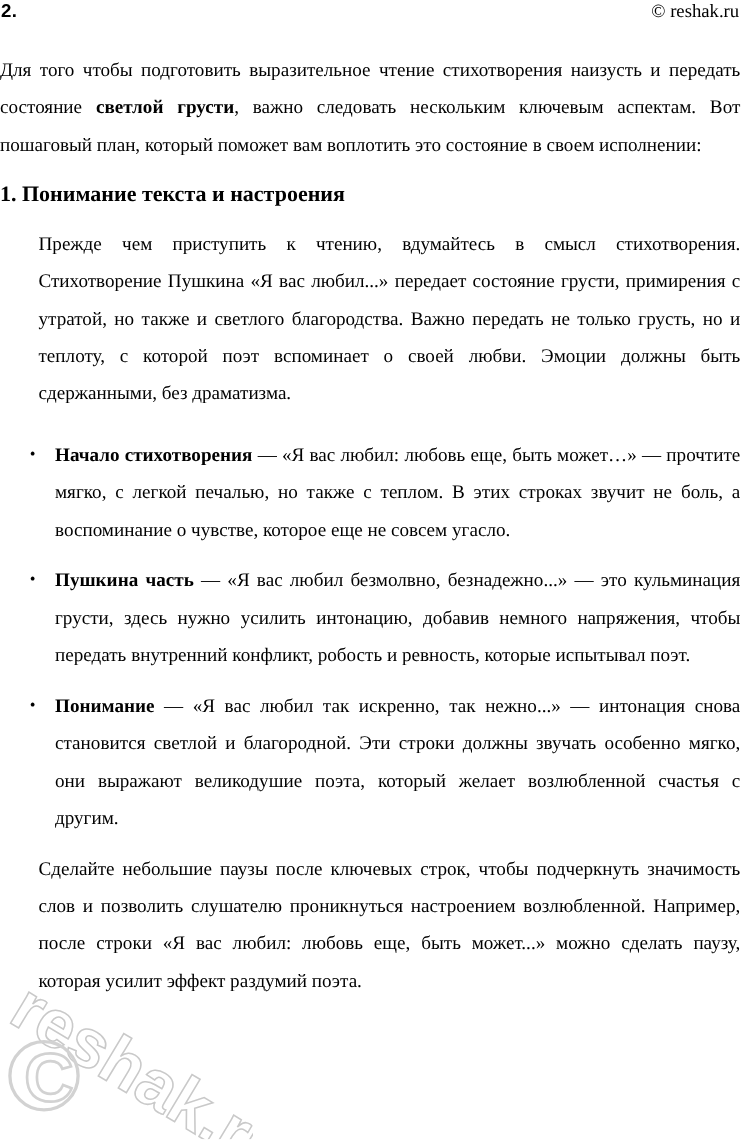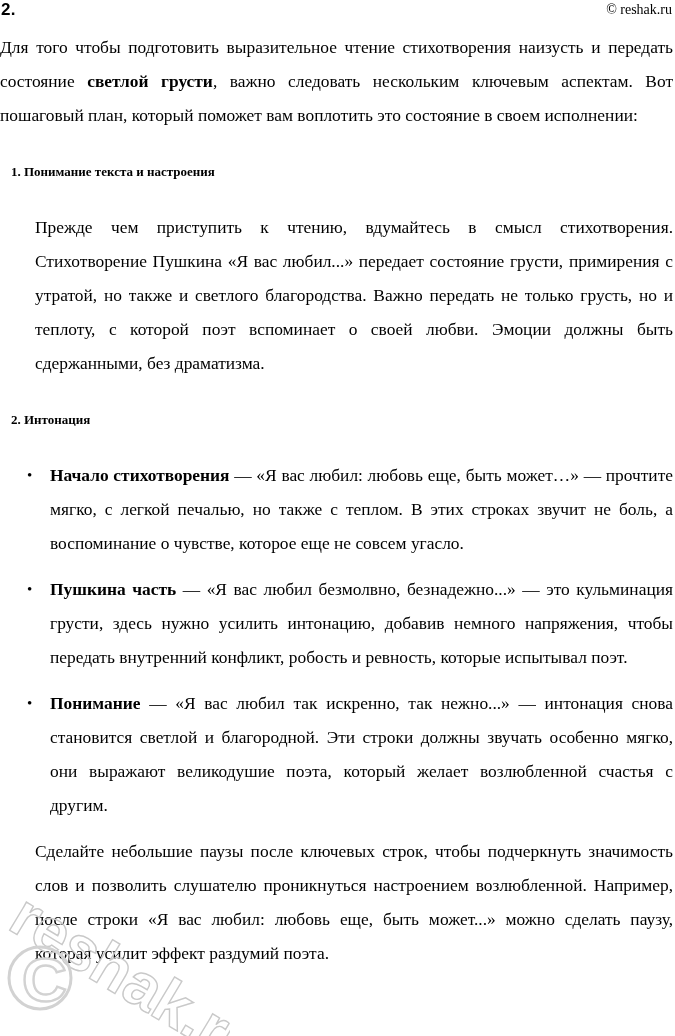--- a/index.html
+++ b/index.html
@@ -36,51 +36,51 @@
     font-family: "Liberation Sans", "DejaVu Sans", sans-serif;
     font-weight: bold;
     font-size: 17px;
     line-height: 20px;
     letter-spacing: 0.2px;
     padding-left: 1px;
   }
 
   .copyright-mark {
     font-family: "Liberation Serif", "DejaVu Serif", serif;
-    font-size: 14px;
+    font-size: 17px;
     line-height: 20px;
     white-space: nowrap;
     padding-right: 1px;
   }
 
   
   .doc-body {
     position: absolute;
-    top: 30px;
+    top: 46px;
     left: 0;
     width: 673px;
   }
 
   p.para {
     margin: 0;
     text-align: justify;
     text-justify: inter-word;
     font-size: 17.4px;
     line-height: 34px;
     hyphens: none;
   }
 
   p.para.last-flush {
     text-align-last: left;
     padding-left: 35px;
   }
 
   h3.section-heading {
-    margin: 11px;
-    font-size: 13px;
+    margin: 0;
+    font-size: 20px;
     line-height: 34px;
     font-weight: bold;
     text-align: left;
   }
   .gap-after-heading { height: 10px; }
   .gap-before-heading { height: 12px; }
 
   
   ul.bullets {
     margin: 0;
@@ -173,21 +173,20 @@
     <p class="para"><span>Для того чтобы подготовить выразительное чтение стихотворения наизусть и передать состояние </span><b>светлой грусти</b><span>, важно следовать нескольким ключевым аспектам. Вот пошаговый план, который поможет вам воплотить это состояние в своем исполнении:</span></p>
 
     <div class="gap-before-heading"></div>
 
     <h3 class="section-heading">1. Понимание текста и настроения</h3>
     <div class="gap-after-heading"></div>
     <p class="para last-flush">Прежде чем приступить к чтению, вдумайтесь в смысл стихотворения. Стихотворение Пушкина «Я вас любил...» передает состояние грусти, примирения с утратой, но также и светлого благородства. Важно передать не только грусть, но и теплоту, с которой поэт вспоминает о своей любви. Эмоции должны быть сдержанными, без драматизма.</p>
 
     <div class="gap-before-heading"></div>
 
-    <h3 class="section-heading">2. Интонация</h3>
     <div class="gap-after-heading"></div>
 
     <ul class="bullets">
       <li>
         <span class="bullet-dot">•</span><b>Начало стихотворения</b><span> — «Я вас любил: любовь еще, быть может…» — прочтите мягко, с легкой печалью, но также с теплом. В этих строках звучит не боль, а воспоминание о чувстве, которое еще не совсем угасло.</span>
       </li>
       <li>
         <span class="bullet-dot">•</span><b>Пушкина часть</b><span> — «Я вас любил безмолвно, безнадежно...» — это кульминация грусти, здесь нужно усилить интонацию, добавив немного напряжения, чтобы передать внутренний конфликт, робость и ревность, которые испытывал поэт.</span>
       </li>
       <li>

